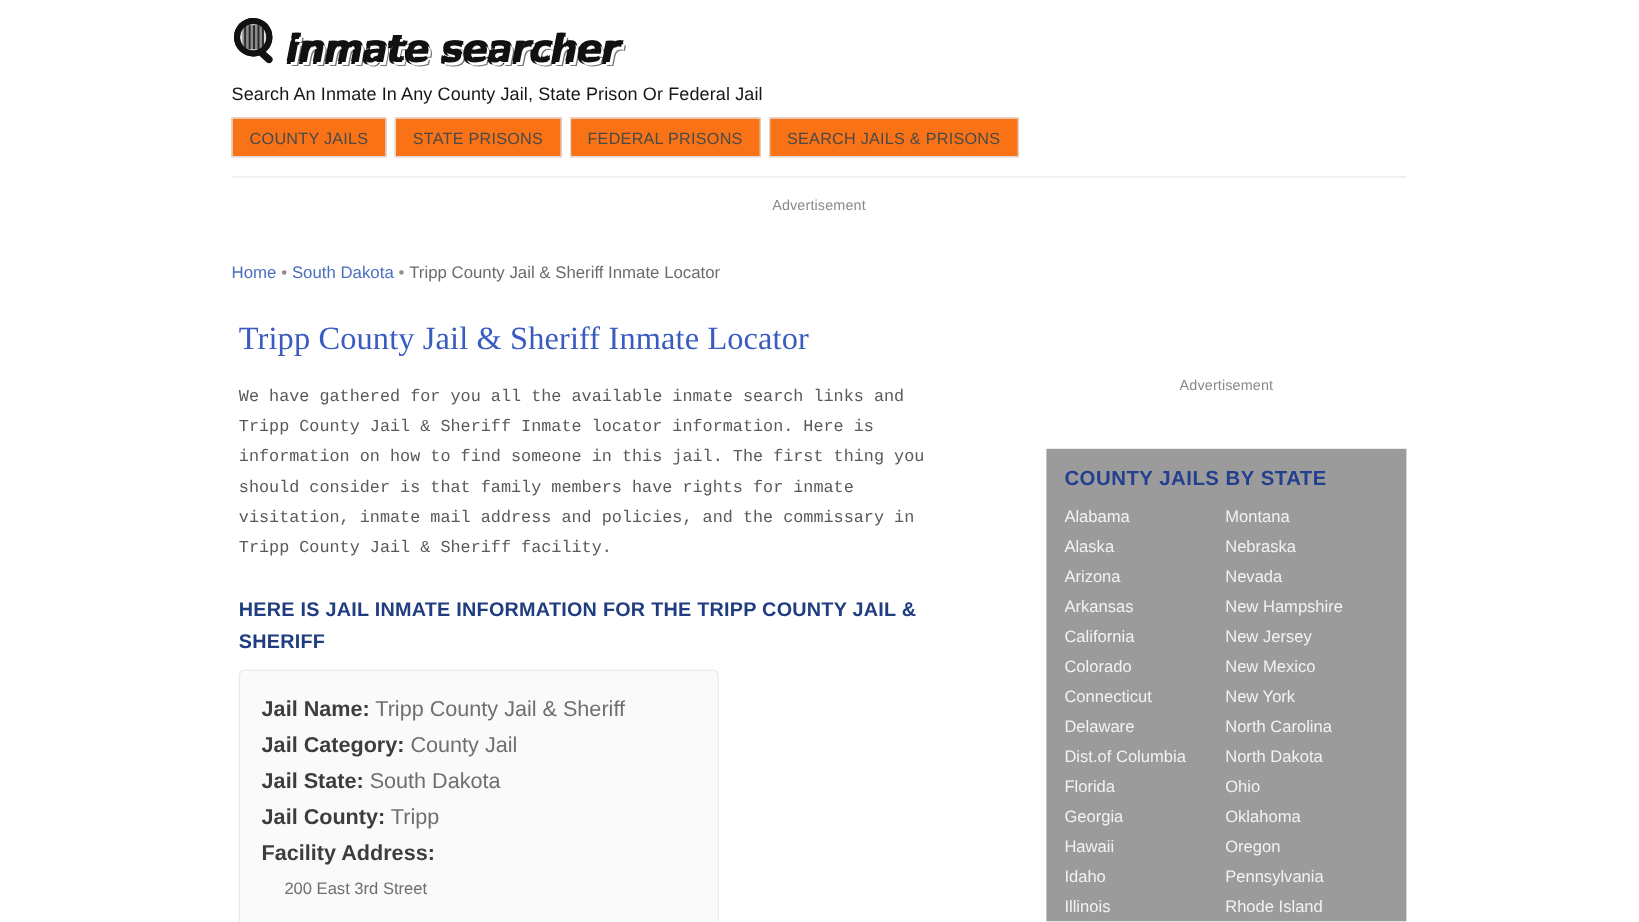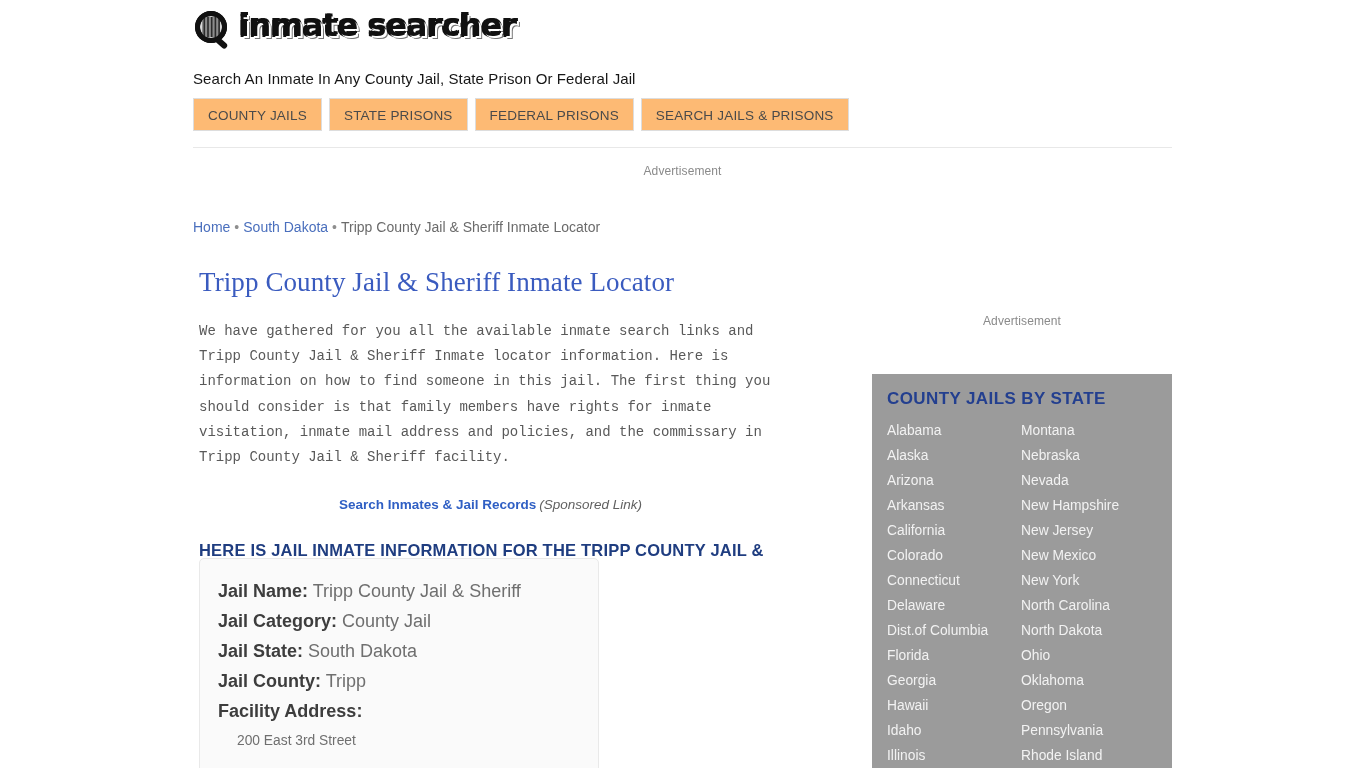--- a/index.html
+++ b/index.html
@@ -21,22 +21,23 @@
 
   
   .header {
     position: absolute;
     left: 193px;
     top: 10px;
     width: 980px;
   }
   .logo-row {
     display: flex;
-    align-items: flex-start;
+    align-items: flex-end;
     height: 48px;
+    font-style: italic;
   }
   .logo-mark {
     width: 42px;
     height: 44px;
     flex: 0 0 42px;
     position: relative;
   }
   .logo-word {
     font-family: "DejaVu Sans", sans-serif;
     font-weight: bold;
@@ -66,21 +67,21 @@
   
   .nav {
     position: absolute;
     left: 193px;
     top: 98px;
     display: flex;
     gap: 7px;
   }
   .nav-btn {
     border: 1px solid #dddddd;
-    background: #fdba74;
+    background: #f97316;
     color: #4a4a4a;
     font-size: 13.5px;
     letter-spacing: 0.2px;
     padding: 9px 14px 9px 14px;
     height: 33px;
     line-height: 15px;
     white-space: nowrap;
     cursor: pointer;
     text-decoration: none;
     display: inline-block;
@@ -286,23 +287,20 @@
 
   <div class="ad-label-top">Advertisement</div>
 
   <div class="breadcrumb">
     <a>Home</a><span class="sep">•</span><a>South Dakota</a><span class="sep">•</span><span>Tripp County Jail &amp; Sheriff Inmate Locator</span>
   </div>
 
   <div class="content">
     <h1 class="page-title">Tripp County Jail &amp; Sheriff Inmate Locator</h1>
     <p class="intro">We have gathered for you all the available inmate search links and Tripp County Jail &amp; Sheriff Inmate locator information. Here is information on how to find someone in this jail. The first thing you should consider is that family members have rights for inmate visitation, inmate mail address and policies, and the commissary in Tripp County Jail &amp; Sheriff facility.</p>
-    <div class="sponsored">
-      <a>Search Inmates &amp; Jail Records</a><span class="note">(Sponsored Link)</span>
-    </div>
     <h2 class="sub-heading">HERE IS JAIL INMATE INFORMATION FOR THE TRIPP COUNTY JAIL &amp; SHERIFF</h2>
   </div>
 
   <div class="info-box">
     <div class="info-row">
       <span class="k">Jail Name:</span>
       <span>Tripp County Jail &amp; Sheriff</span>
     </div>
     <div class="info-row">
       <span class="k">Jail Category:</span>

